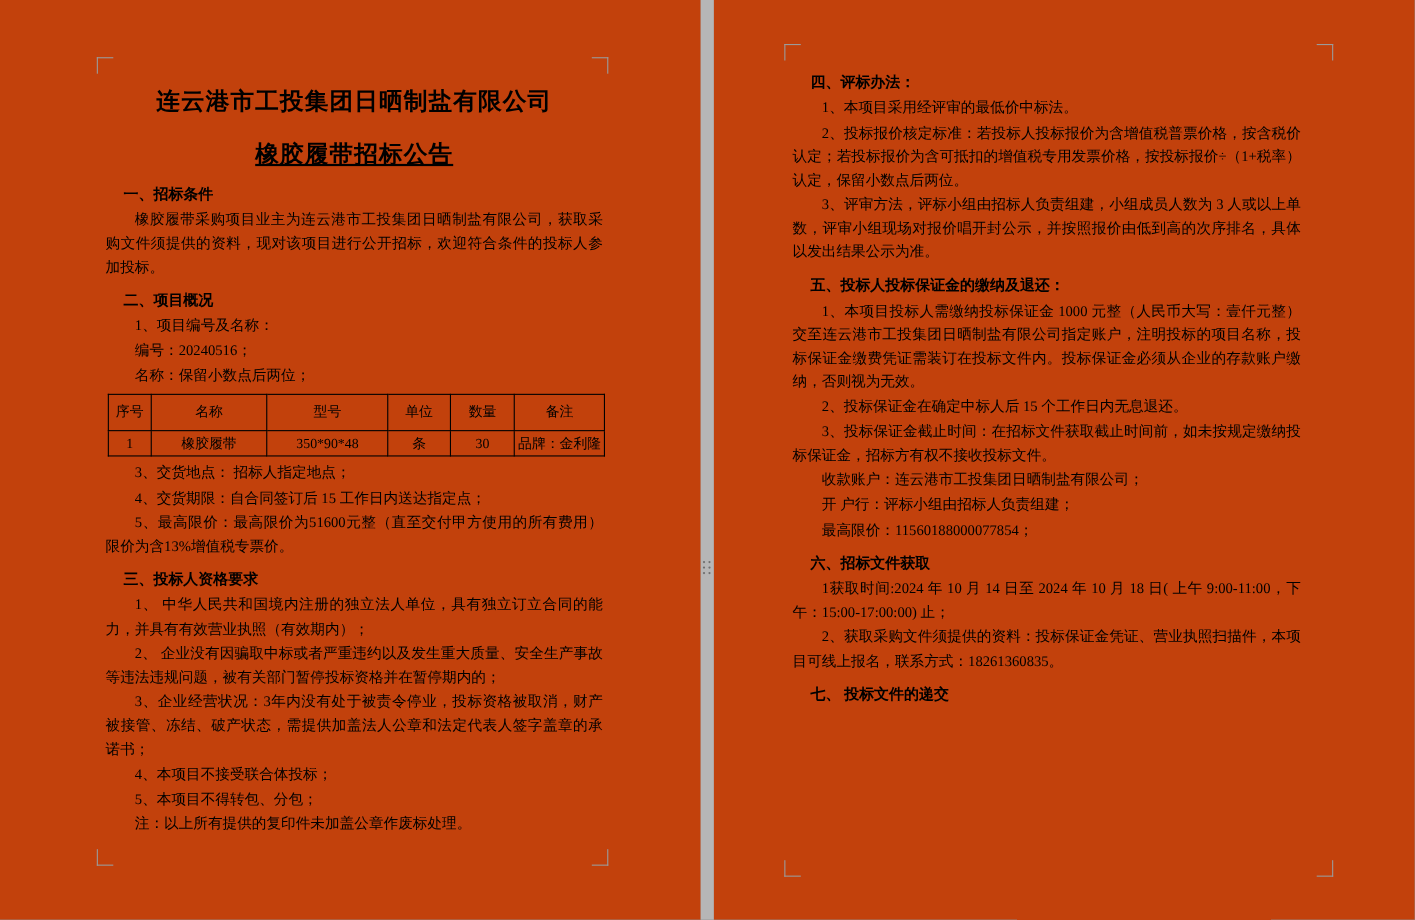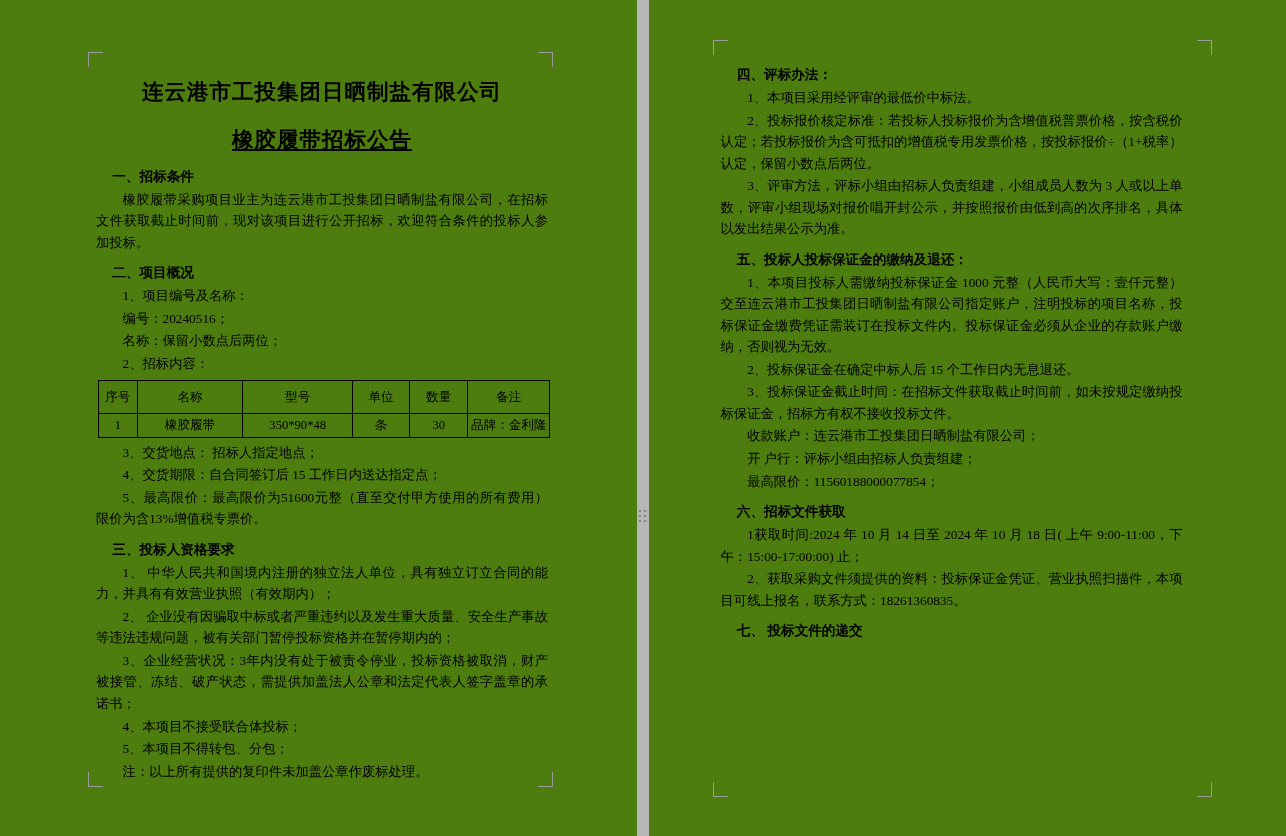--- a/index.html
+++ b/index.html
@@ -17,21 +17,21 @@
     position: relative;
     width: 1286px;
     height: 836px;
     display: flex;
     background: #9a9a9a;
   }
   .page {
     position: relative;
     width: 690px;
     height: 836px;
-    background: #4d7c0f;
+    background: #c2410c;
     box-sizing: border-box;
     overflow: hidden;
   }
   .page.left { margin-right: 0; }
   .gutter {
     width: 12px;
     background: #b6b6b6;
     position: relative;
   }
   .gutter-handle {
@@ -134,27 +134,26 @@
     <div class="mark tl" style="left:88px;top:52px;"></div>
     <div class="mark tr" style="left:538px;top:52px;"></div>
     <div class="mark bl" style="left:88px;top:772px;"></div>
     <div class="mark br" style="left:538px;top:772px;"></div>
 
     <div class="content">
       <h1 class="title">连云港市工投集团日晒制盐有限公司</h1>
       <h1 class="title second">橡胶履带招标公告</h1>
 
       <div class="h2">一、招标条件</div>
-      <div class="p">橡胶履带采购项目业主为连云港市工投集团日晒制盐有限公司，在招标文件获取截止时间前，现对该项目进行公开招标，欢迎符合条件的投标人参加投标。</div>
+      <div class="p">橡胶履带采购项目业主为连云港市工投集团日晒制盐有限公司，获取采购文件须提供的资料，现对该项目进行公开招标，欢迎符合条件的投标人参加投标。</div>
 
       <div class="h2">二、项目概况</div>
       <div class="p">1、项目编号及名称：</div>
       <div class="p">编号：20240516；</div>
       <div class="p">名称：保留小数点后两位；</div>
-      <div class="p">2、招标内容：</div>
 
       <table class="goods">
         <thead>
           <tr>
             <td class="col-no">序号</td>
             <td class="col-name">名称</td>
             <td class="col-model">型号</td>
             <td class="col-unit">单位</td>
             <td class="col-qty">数量</td>
             <td class="col-note">备注</td>

